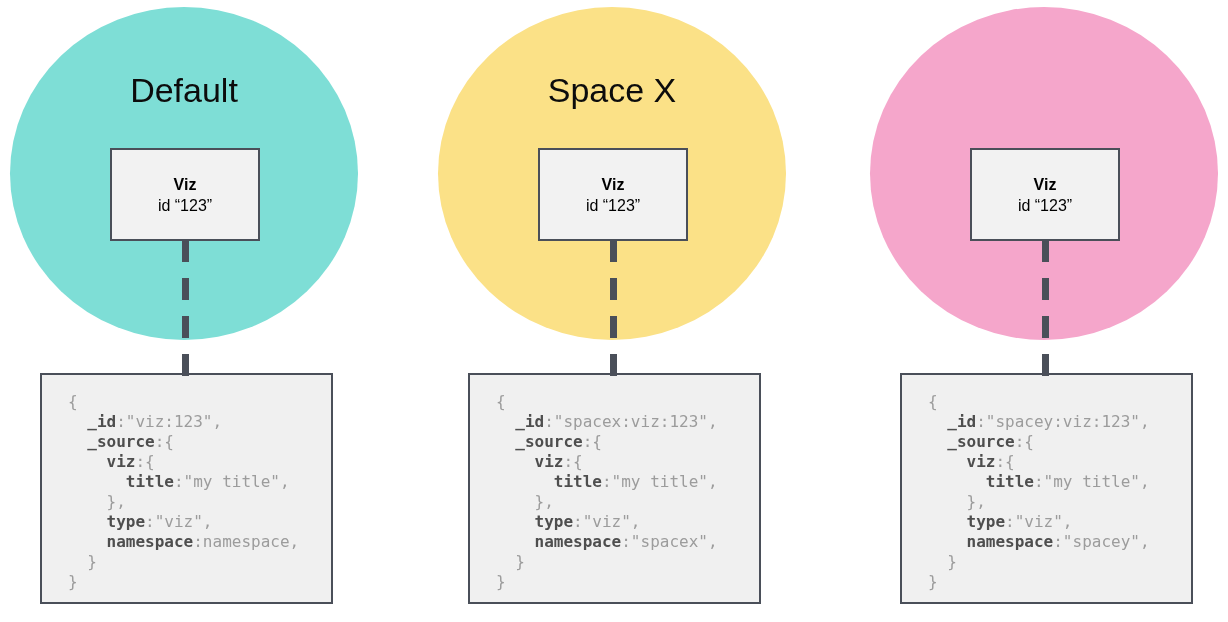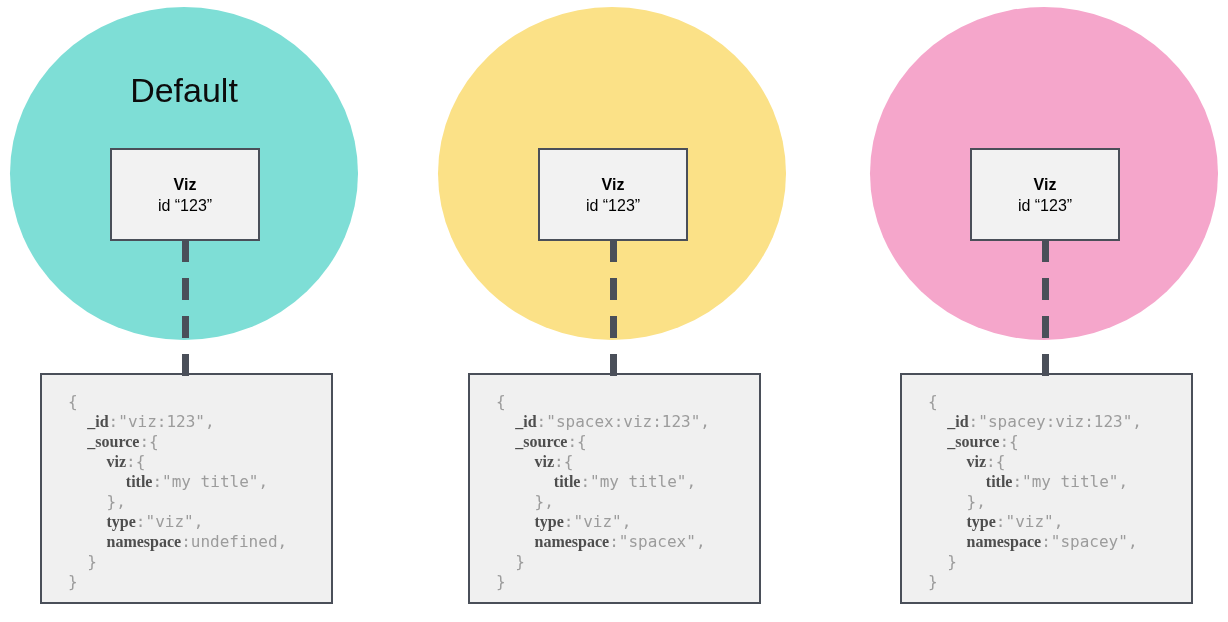--- a/index.html
+++ b/index.html
@@ -58,21 +58,21 @@
     width: 293px; height: 231px;
     box-sizing: border-box;
     background: var(--code-box-bg, #f0f0f0);
     border: 2px solid var(--box-border, #4a4f59);
     padding: 17px 4px 0 26px;
     font-family: "DejaVu Sans Mono", monospace;
     font-size: 16px;
     z-index: 0;
   }
   .code-line { white-space: pre; line-height: 20px; }
-  .code-line .k { color: var(--code-key, #4e4e4e); font-weight: bold; font-family: Liberation Serif, serif; }
+  .code-line .k { color: var(--code-key, #4e4e4e); font-weight: bold; }
   .code-line .p { color: var(--code-plain, #9c9c9c); }
 </style>
 </head>
 <body>
 
 <div class="diagram">
   <div class="panel p0">
     <div class="circle" style="background-color: rgb(126, 222, 214);"></div>
     <div class="space-title">Default</div>
     <div class="viz-box">
@@ -81,28 +81,29 @@
     </div>
     <div class="dash-line"></div>
     <div class="code-box">
         <div class="code-line"><span class="p">{</span></div>
         <div class="code-line"><span class="p">  </span><span class="k">_id</span><span class="p">:"viz:123",</span></div>
         <div class="code-line"><span class="p">  </span><span class="k">_source</span><span class="p">:{</span></div>
         <div class="code-line"><span class="p">    </span><span class="k">viz</span><span class="p">:{</span></div>
         <div class="code-line"><span class="p">      </span><span class="k">title</span><span class="p">:"my title",</span></div>
         <div class="code-line"><span class="p">    },</span></div>
         <div class="code-line"><span class="p">    </span><span class="k">type</span><span class="p">:"viz",</span></div>
-        <div class="code-line"><span class="p">    </span><span class="k">namespace</span><span class="p">:undefined,</span></div>
+        <div class="code-line"><span class="p">    </span><span class="k">namespace</span><span class="p">:namespace,</span></div>
         <div class="code-line"><span class="p">  }</span></div>
         <div class="code-line"><span class="p">}</span></div>
       </div>
   </div>
 
   <div class="panel p1">
     <div class="circle" style="background-color: rgb(251, 225, 135);"></div>
+    <div class="space-title">Space X</div>
     <div class="viz-box">
       <div class="viz-name">Viz</div>
       <div class="viz-id">id “123”</div>
     </div>
     <div class="dash-line"></div>
     <div class="code-box">
         <div class="code-line"><span class="p">{</span></div>
         <div class="code-line"><span class="p">  </span><span class="k">_id</span><span class="p">:"spacex:viz:123",</span></div>
         <div class="code-line"><span class="p">  </span><span class="k">_source</span><span class="p">:{</span></div>
         <div class="code-line"><span class="p">    </span><span class="k">viz</span><span class="p">:{</span></div>

